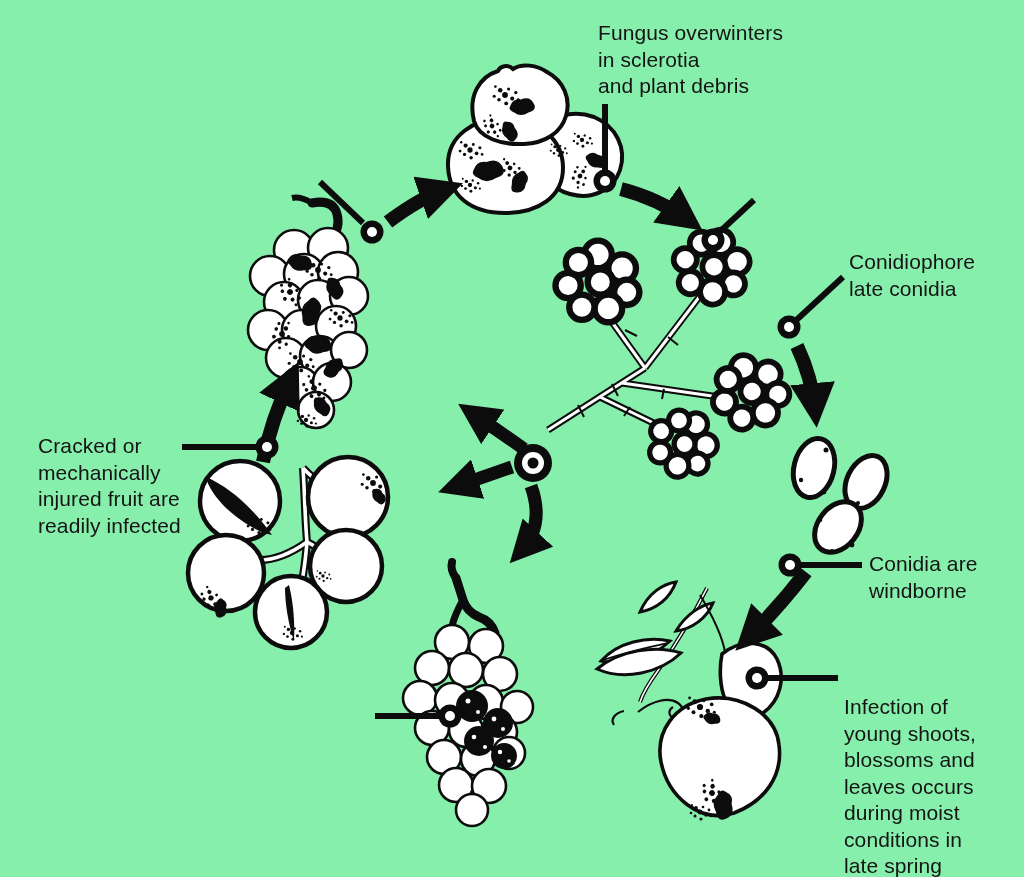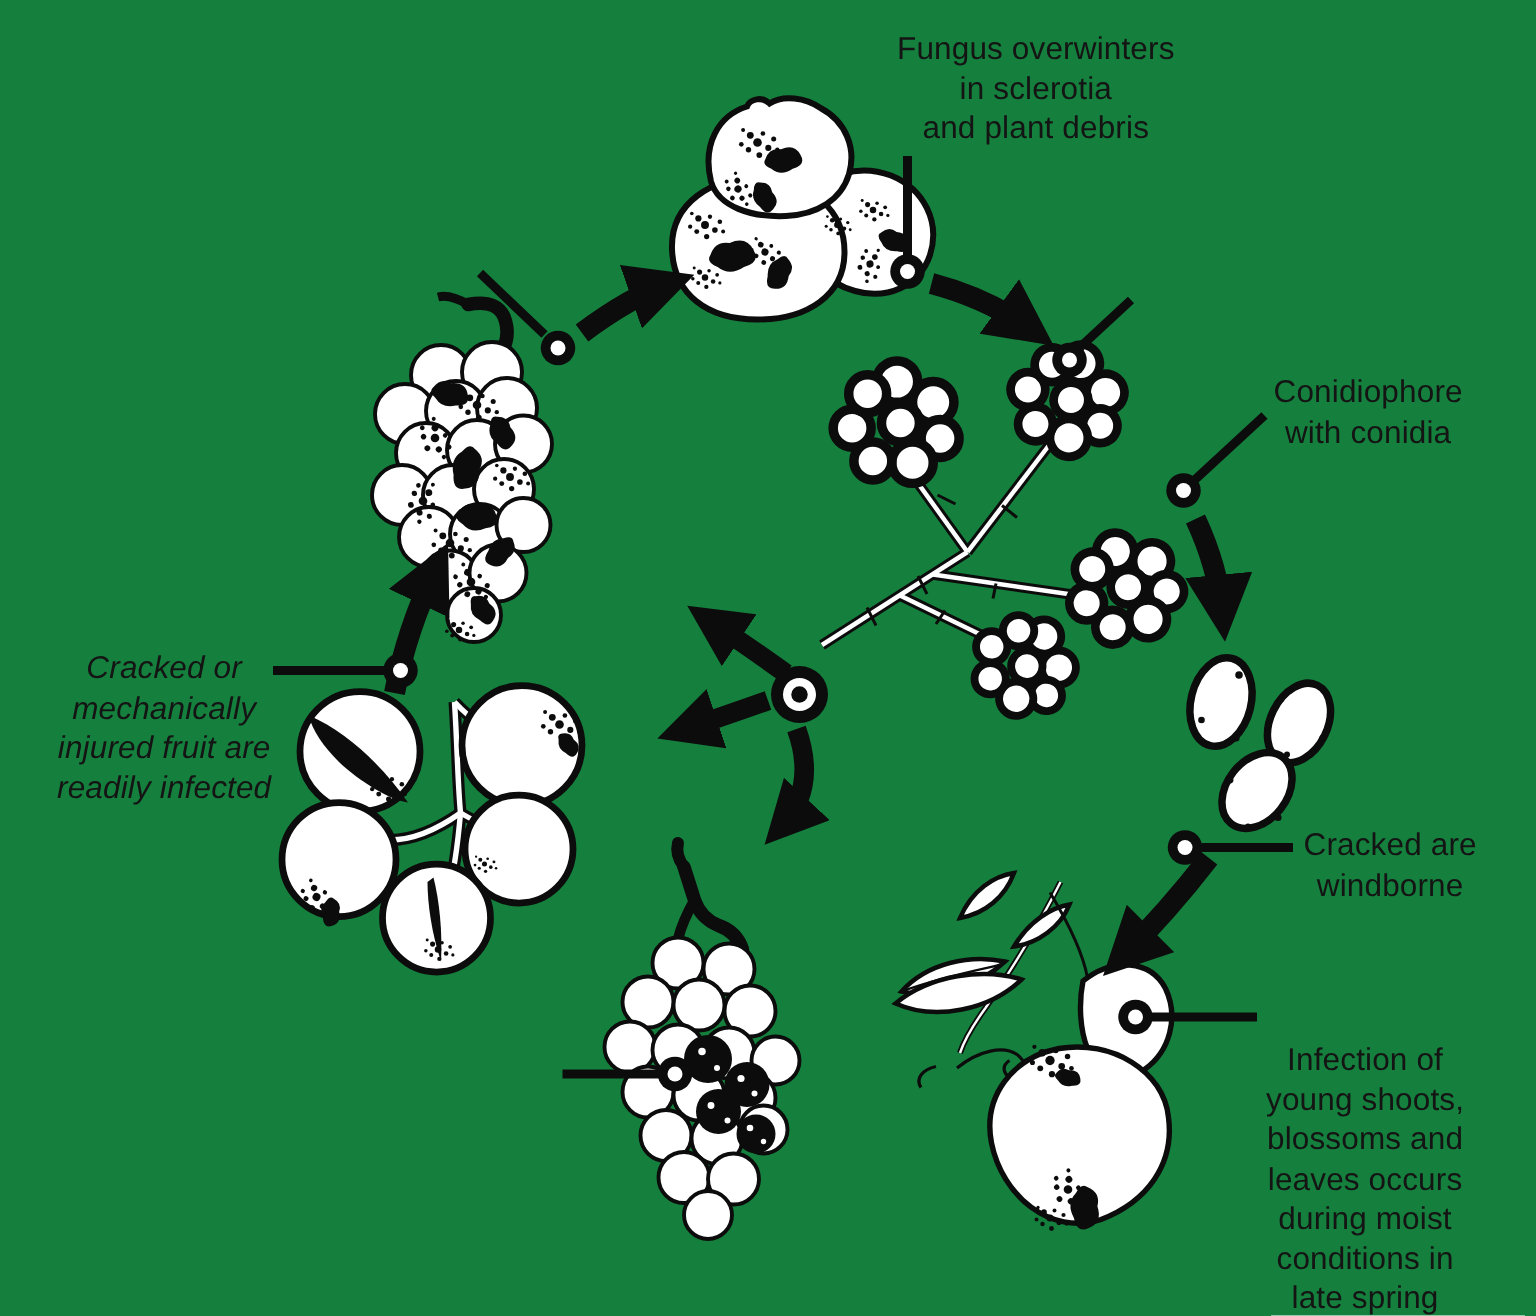--- a/index.html
+++ b/index.html
@@ -1,32 +1,32 @@
 <!DOCTYPE html>
 <html><head>
 <meta charset="utf-8">
 <style>
   html,body{margin:0;padding:0;background:#ffffff;}
   #canvas{
-    position:relative;width:1024px;height:877px;background:#15803d;
-    font-family:"Liberation Sans",sans-serif;color:#141414;overflow:hidden;text-align:center;
+    position:relative;width:1024px;height:877px;background:#86efac;
+    font-family:"Liberation Sans",sans-serif;color:#141414;overflow:hidden;
   }
   #art{position:absolute;left:0;top:0;}
   .lbl{
     position:absolute;font-size:21px;line-height:26.5px;white-space:pre-line;
     color:#141414;letter-spacing:.1px;
   }
   .l-fungus{left:598px;top:20px;}
   .l-rot{left:265px;top:120px;}
   .l-produced{left:758px;top:131px;}
   .l-conidiophore{left:849px;top:249px;}
   .l-windborne{left:869px;top:551px;}
   .l-shoots{left:844px;top:694px;}
   .l-immature{left:148px;top:700px;}
-  .l-cracked{left:38px;top:433px;font-style:italic;}
+  .l-cracked{left:38px;top:433px;}
 </style>
 </head>
 <body>
 
 <div id="canvas">
 
 <svg id="art" width="1024" height="877" viewBox="0 0 1024 877">
   <defs>
     <marker id="ah" viewBox="0 0 10 10" refX="6" refY="5" markerWidth="3.2" markerHeight="3.2" orient="auto">
       <path d="M 0 0 L 10 5 L 0 10 Z" fill="#0c0c0c"></path>
@@ -307,22 +307,22 @@
     <use href="#marker-ring" x="757" y="678"></use>
     <use href="#marker-ring" x="450" y="716"></use>
     <use href="#marker-ring" x="267" y="447"></use>
   </g>
 </svg>
 
   <div class="lbl l-fungus">Fungus overwinters
 in sclerotia
 and plant debris</div>
   <div class="lbl l-conidiophore">Conidiophore
-with conidia</div>
-  <div class="lbl l-windborne">Cracked are
+late conidia</div>
+  <div class="lbl l-windborne">Conidia are
 windborne</div>
   <div class="lbl l-shoots">Infection of
 young shoots,
 blossoms and
 leaves occurs
 during moist
 conditions in
 late spring</div>
   <div class="lbl l-cracked">Cracked or
 mechanically

